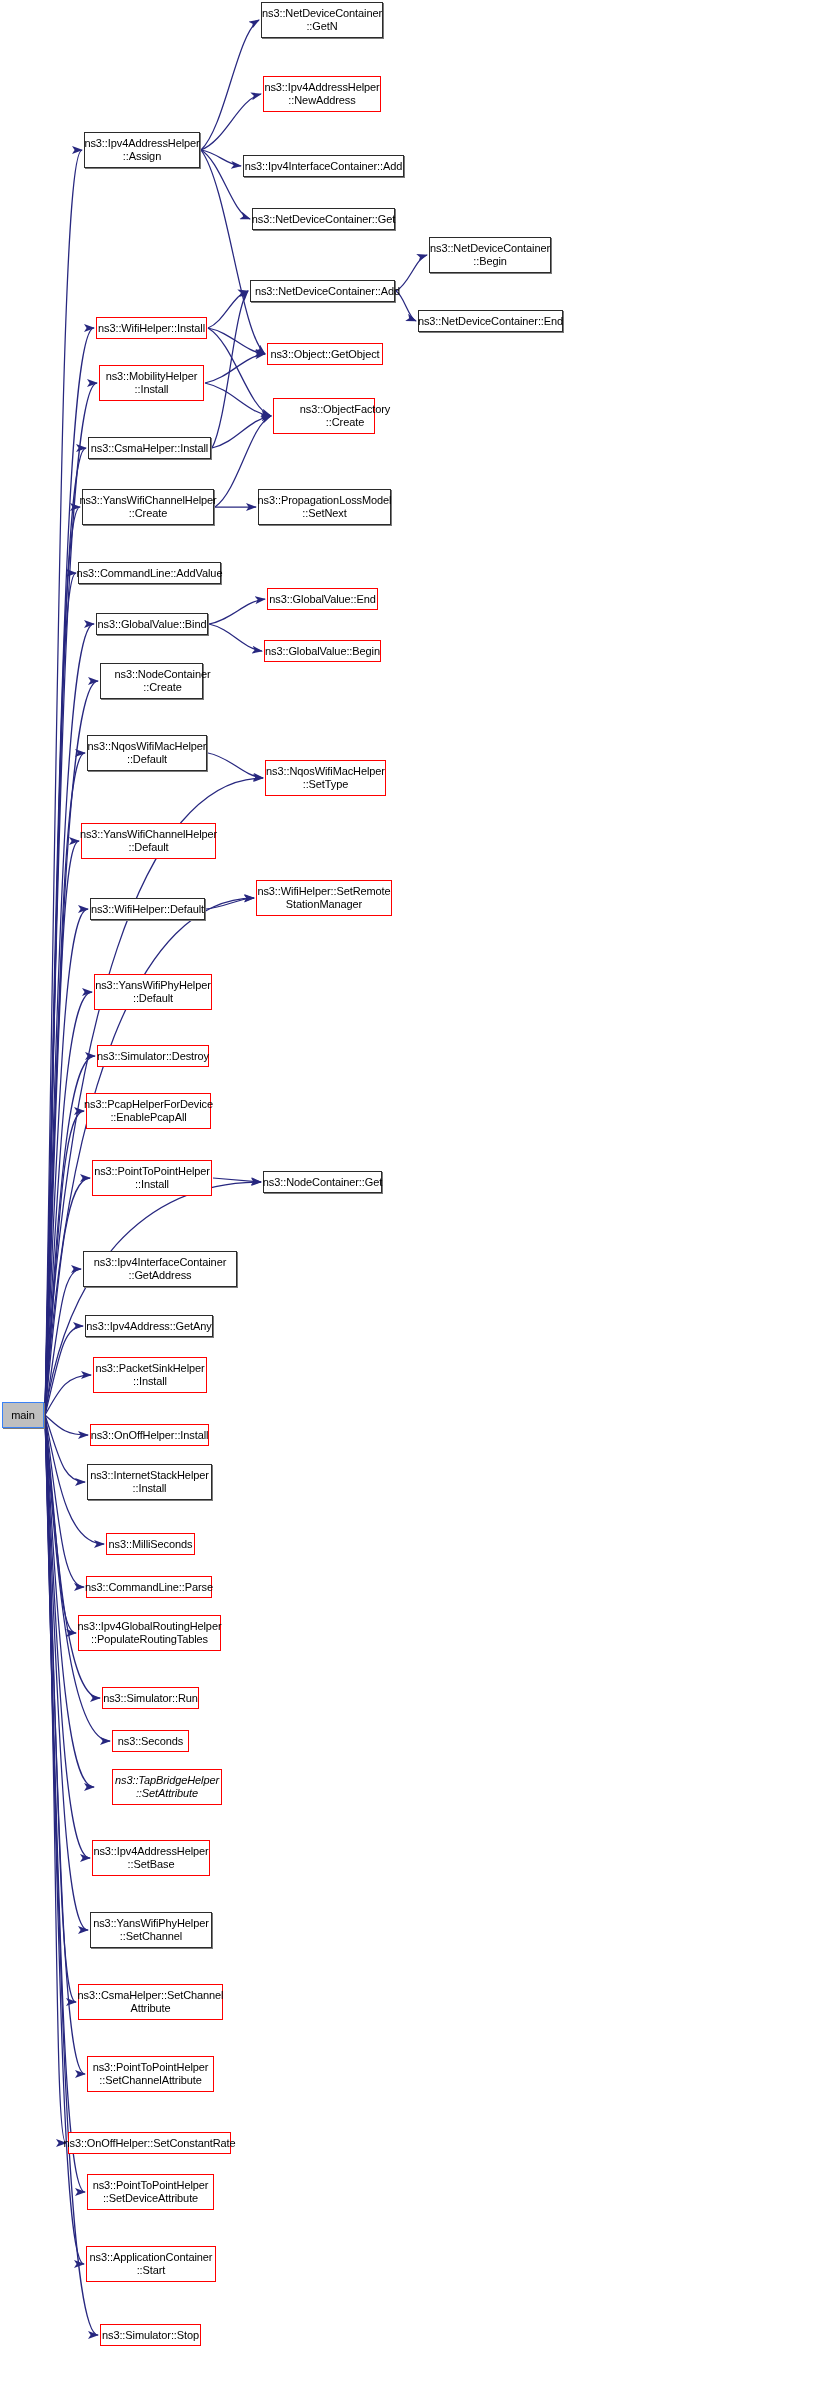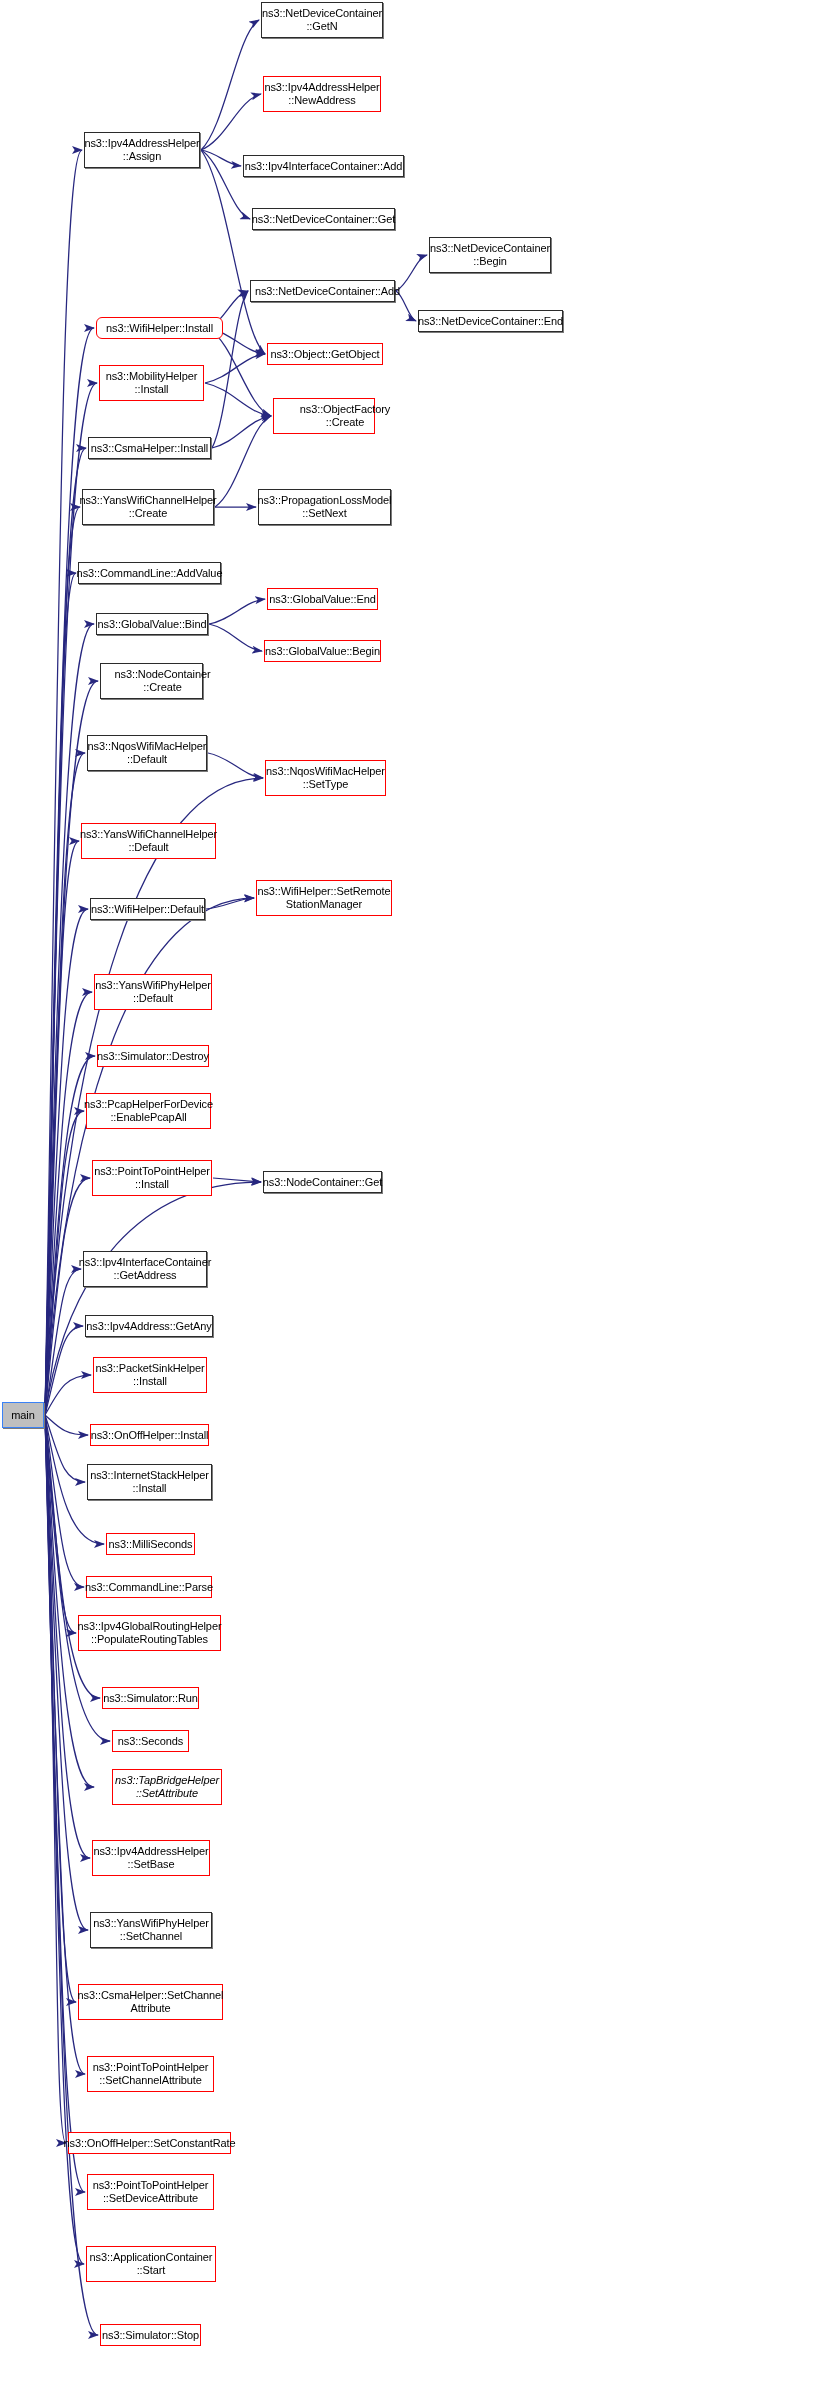--- a/index.html
+++ b/index.html
@@ -128,21 +128,21 @@
         <div>
           <span>ns3::NetDeviceContainer</span>
           <span>::Begin</span>
         </div>
       </div>
       <div class="node black" style="left: 418px; top: 310px; width: 145px; height: 22px;">
         <div>
           <span>ns3::NetDeviceContainer::End</span>
         </div>
       </div>
-      <div class="node red" style="left: 96px; top: 317px; width: 127px; height: 22px; border-radius: 6px;">
+      <div class="node red" style="left: 96px; top: 317px; width: 111px; height: 22px;">
         <div>
           <span>ns3::WifiHelper::Install</span>
         </div>
       </div>
       <div class="node red" style="left: 267px; top: 343px; width: 116px; height: 22px;">
         <div>
           <span>ns3::Object::GetObject</span>
         </div>
       </div>
       <div class="node red" style="left: 99px; top: 365px; width: 105px; height: 36px;">
@@ -250,21 +250,21 @@
         <div>
           <span>ns3::PointToPointHelper</span>
           <span>::Install</span>
         </div>
       </div>
       <div class="node black" style="left: 263px; top: 1171px; width: 119px; height: 22px;">
         <div>
           <span>ns3::NodeContainer::Get</span>
         </div>
       </div>
-      <div class="node black" style="left: 83px; top: 1251px; width: 124px; height: 36px;">
+      <div class="node black" style="left: 83px; top: 1251px; width: 154px; height: 36px;">
         <div>
           <span>ns3::Ipv4InterfaceContainer</span>
           <span>::GetAddress</span>
         </div>
       </div>
       <div class="node black" style="left: 85px; top: 1315px; width: 128px; height: 22px;">
         <div>
           <span>ns3::Ipv4Address::GetAny</span>
         </div>
       </div>

